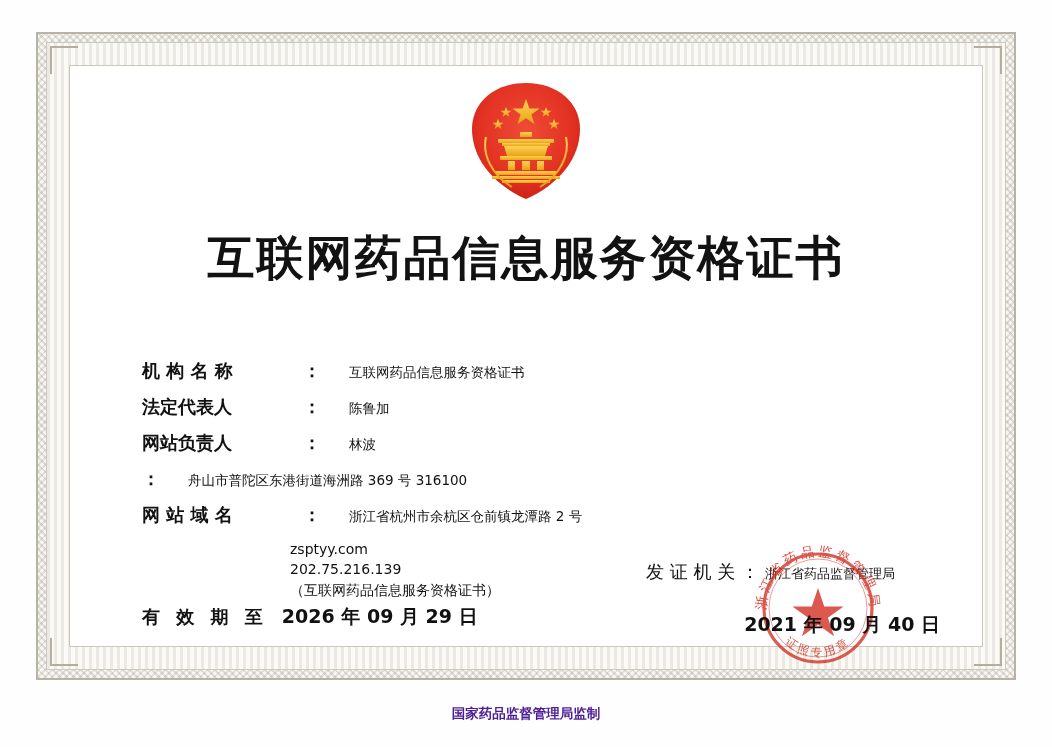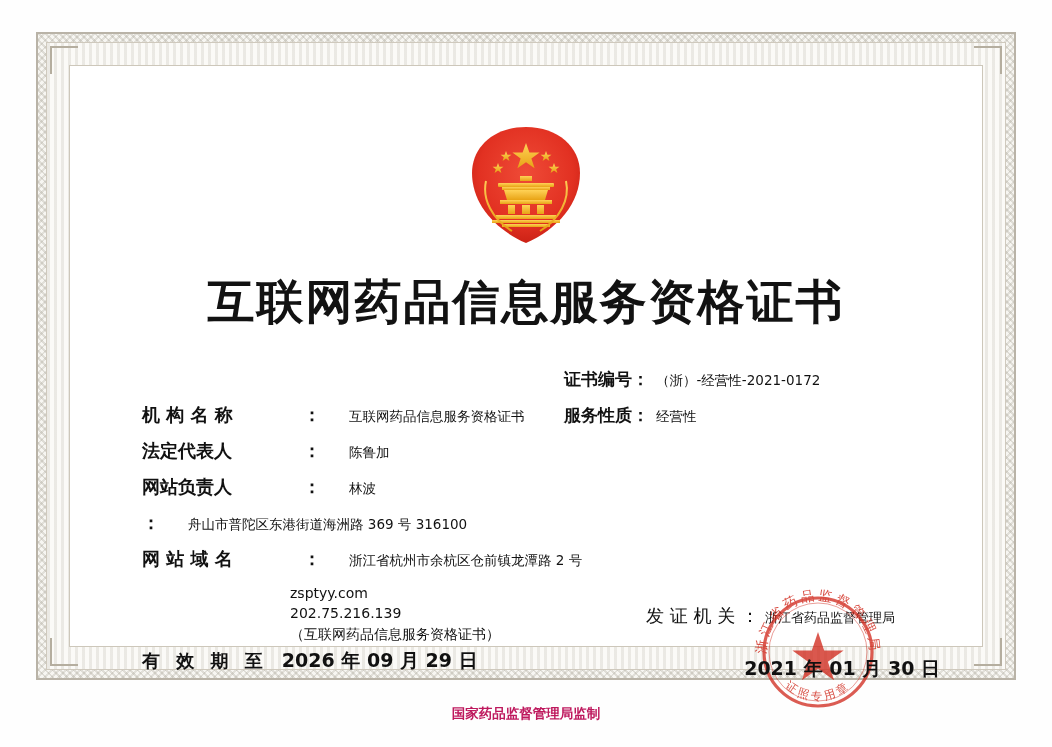--- a/index.html
+++ b/index.html
@@ -67,21 +67,20 @@
   .corner.bl { left: 3px; bottom: 3px; border-right: none; border-top: none; }
   .corner.br { right: 3px; bottom: 3px; border-left: none; border-top: none; }
 
   
   .content {
     position: absolute;
     left: 36px;
     top: 32px;
     width: 980px;
     height: 492px;
-    margin-top: 44px;
   }
 
   
   .emblem {
     position: absolute;
     left: 50%;
     top: 45px;
     transform: translateX(-50%);
     width: 128px;
     height: 128px;
@@ -243,21 +242,21 @@
   
   .footer {
     position: absolute;
     left: 0;
     top: 705px;
     width: 100%;
     text-align: center;
     font-family: "DejaVu Sans", sans-serif;
     font-size: 13.5px;
     font-weight: bold;
-    color: #be185d;
+    color: #4c1d95;
   }
 </style>
 </head>
 <body>
 
 <div class="page">
 
   <div class="border-outer">
     <div class="border-mid">
       <div class="corner tl"></div>
@@ -310,30 +309,20 @@
 
         <g stroke="url(#goldg)" stroke-width="2" fill="none" opacity="0.95">
           <path d="M24 60 C20 78 30 98 50 110"></path>
           <path d="M104 60 C108 78 98 98 78 110"></path>
         </g>
       </svg>
     </div>
 
     <div class="title">互联网药品信息服务资格证书</div>
 
-    <div class="rt-block">
-      <div class="rt-row">
-        <span class="rt-label">证书编号：</span>
-        <span class="rt-value">（浙）-经营性-2021-0172</span>
-      </div>
-      <div class="rt-row">
-        <span class="rt-label">服务性质：</span>
-        <span class="rt-value">经营性</span>
-      </div>
-    </div>
 
     <div class="lf-block">
 
       <div class="lf-row">
         <span class="lf-label spread">机 构 名 称</span>
         <span class="lf-colon">：</span>
         <span class="lf-value">互联网药品信息服务资格证书</span>
       </div>
 
       <div class="lf-row">
@@ -387,17 +376,17 @@
         </text>
         <polygon points="70,50 76.2,68.4 95.6,68.4 79.9,79.8 86.1,98.2 70,86.8 53.9,98.2 60.1,79.8 44.4,68.4 63.8,68.4" fill="#cf2417" opacity="0.92"></polygon>
       </svg>
     </div>
 
     <div class="validity">
       <span class="validity-label">有 效 期 至</span>
       <span class="validity-date">2026 年 09 月 29 日</span>
     </div>
 
-    <div class="issue-date">2021 年 01 月 30 日</div>
+    <div class="issue-date">2021 年 09 月 40 日</div>
   </div>
 
   <div class="footer">国家药品监督管理局监制</div>
 </div>
 
 </body></html>

